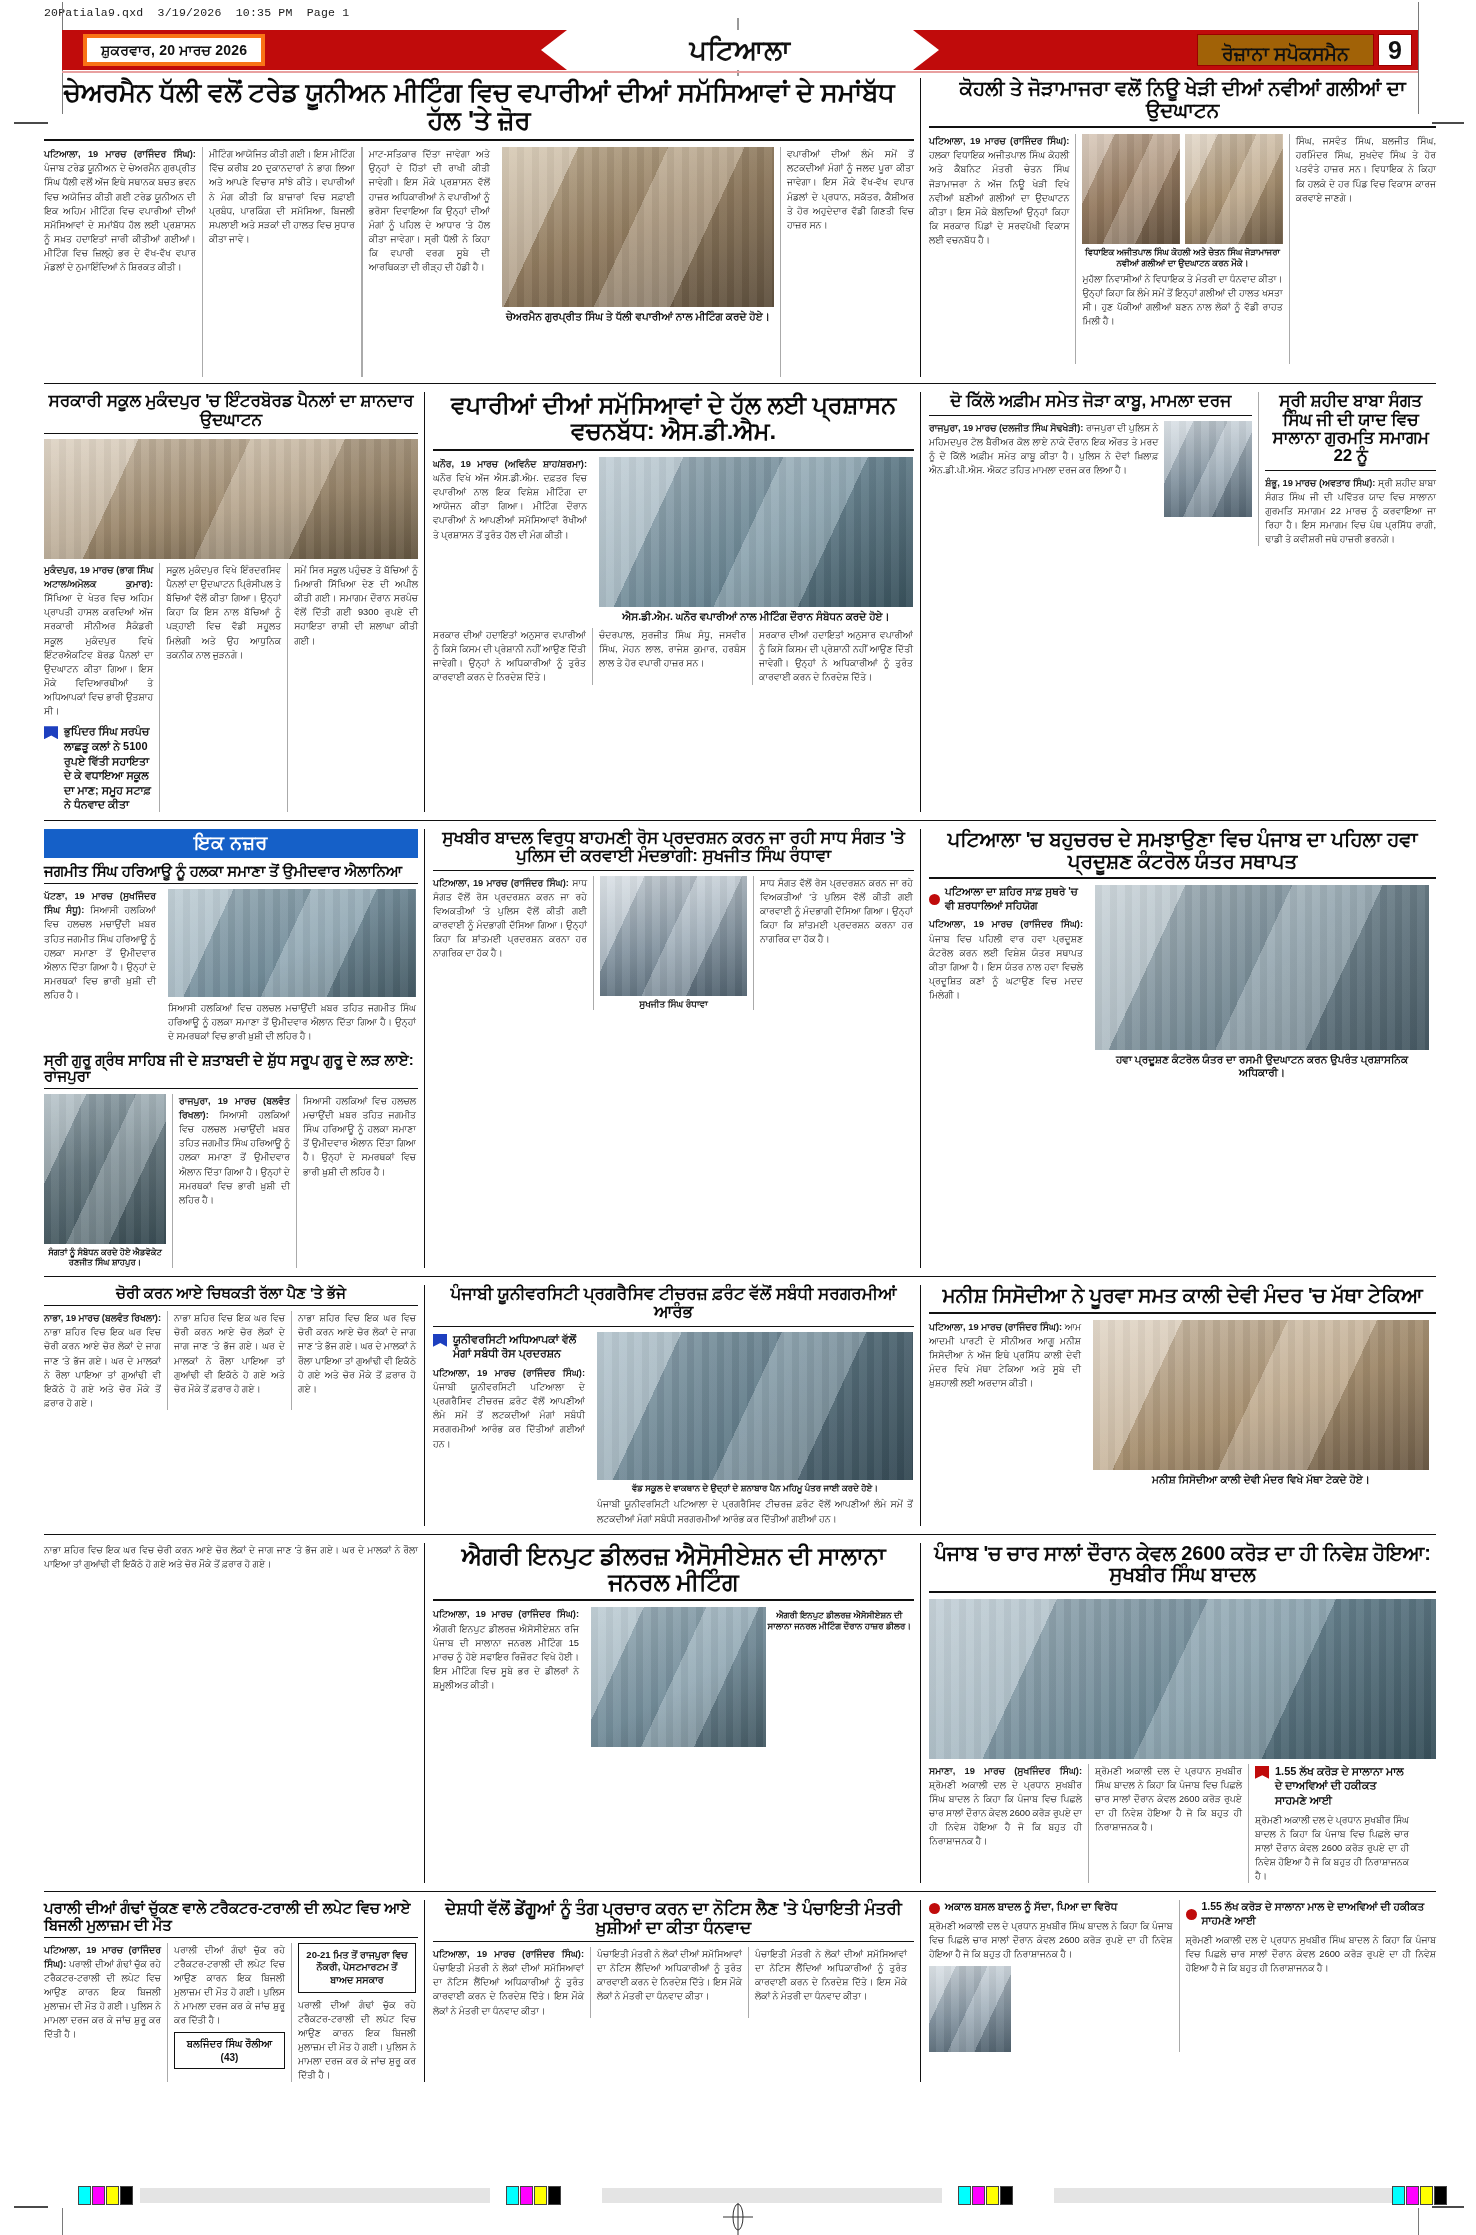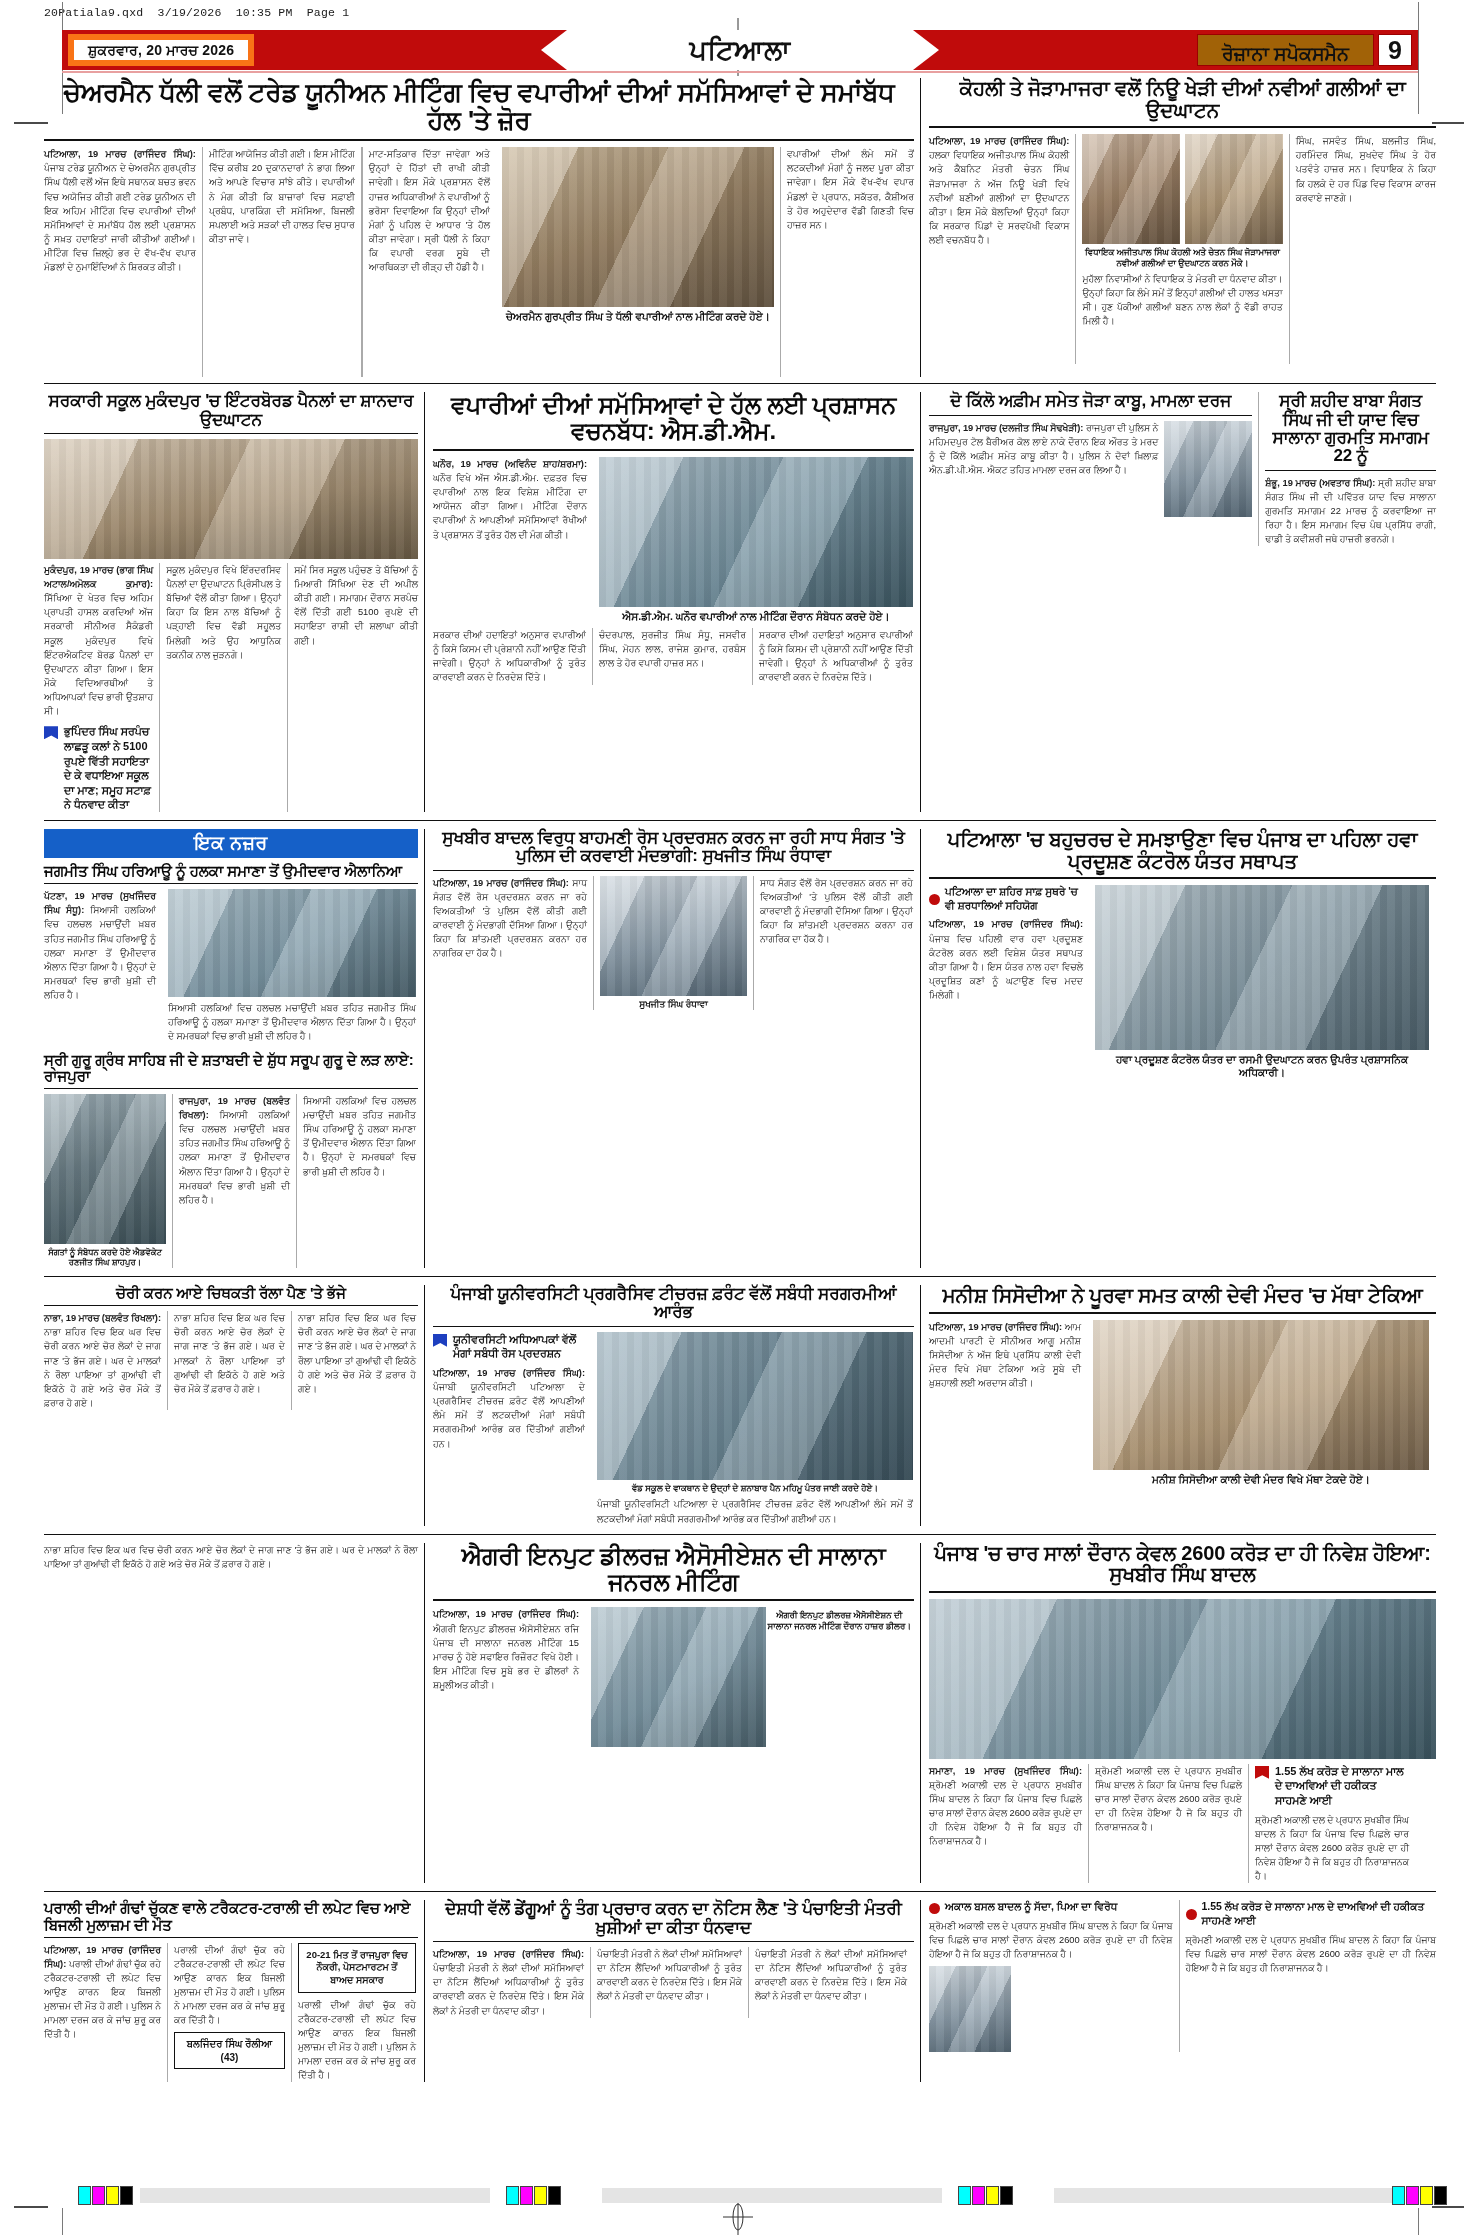--- a/index.html
+++ b/index.html
@@ -31,22 +31,22 @@
   .reg-bot { position:absolute; left:723px; top:2188px; width:30px; height:58px; }
   .reg-top svg, .reg-bot svg { display:block; }
 
   
   .masthead {
     position:absolute; left:62px; top:30px; width:1356px; height:40px;
     background:#c00b0b;
     display:flex; align-items:stretch;
   }
   .mast-datebox {
-    margin:4px 0 4px 6px;
-    background:#ffffff; border:6px solid #f97316;
+    margin:4px 0 4px 21px;
+    background:#ffffff; border:4px solid #f97316;
     display:flex; align-items:center; padding:0 14px;
   }
   .mast-date {
     font-size:14px; font-weight:700; color:#111;
     font-family:"Liberation Sans", sans-serif;
     letter-spacing:.2px; white-space:nowrap;
   }
   .mast-spacer { flex:1; }
   .mast-centre {
     position:absolute; left:50%; top:0; transform:translateX(-50%);
@@ -273,21 +273,21 @@
           </div>
           <div class="bullet-box" style="margin-top:6px;">
             <span class="bullet-flag"></span>
             <span class="bullet-txt">ਭੁਪਿੰਦਰ ਸਿੰਘ ਸਰਪੰਚ ਲਾਛੜੂ ਕਲਾਂ ਨੇ 5100 ਰੁਪਏ ਵਿੱਤੀ ਸਹਾਇਤਾ ਦੇ ਕੇ ਵਧਾਇਆ ਸਕੂਲ ਦਾ ਮਾਣ; ਸਮੂਹ ਸਟਾਫ਼ ਨੇ ਧੰਨਵਾਦ ਕੀਤਾ</span>
           </div>
         </div>
         <div class="c" style="width:130px; border-right:1px solid #aaa;">
           <div class="body-txt">ਸਕੂਲ ਮੁਕੰਦਪੁਰ ਵਿਖੇ ਇੰਰਦਰਸਿਵ ਪੈਨਲਾਂ ਦਾ ਉਦਘਾਟਨ ਪ੍ਰਿੰਸੀਪਲ ਤੇ ਬੱਚਿਆਂ ਵੱਲੋਂ ਕੀਤਾ ਗਿਆ। ਉਨ੍ਹਾਂ ਕਿਹਾ ਕਿ ਇਸ ਨਾਲ ਬੱਚਿਆਂ ਨੂੰ ਪੜ੍ਹਾਈ ਵਿਚ ਵੱਡੀ ਸਹੂਲਤ ਮਿਲੇਗੀ ਅਤੇ ਉਹ ਆਧੁਨਿਕ ਤਕਨੀਕ ਨਾਲ ਜੁੜਨਗੇ।</div>
         </div>
         <div class="c" style="width:132px;">
-          <div class="body-txt">ਸਮੇਂ ਸਿਰ ਸਕੂਲ ਪਹੁੰਚਣ ਤੇ ਬੱਚਿਆਂ ਨੂੰ ਮਿਆਰੀ ਸਿੱਖਿਆ ਦੇਣ ਦੀ ਅਪੀਲ ਕੀਤੀ ਗਈ। ਸਮਾਗਮ ਦੌਰਾਨ ਸਰਪੰਚ ਵੱਲੋਂ ਦਿੱਤੀ ਗਈ 5100 ਰੁਪਏ ਦੀ ਸਹਾਇਤਾ ਰਾਸ਼ੀ ਦੀ ਸ਼ਲਾਘਾ ਕੀਤੀ ਗਈ।</div>
+          <div class="body-txt">ਸਮੇਂ ਸਿਰ ਸਕੂਲ ਪਹੁੰਚਣ ਤੇ ਬੱਚਿਆਂ ਨੂੰ ਮਿਆਰੀ ਸਿੱਖਿਆ ਦੇਣ ਦੀ ਅਪੀਲ ਕੀਤੀ ਗਈ। ਸਮਾਗਮ ਦੌਰਾਨ ਸਰਪੰਚ ਵੱਲੋਂ ਦਿੱਤੀ ਗਈ 9300 ਰੁਪਏ ਦੀ ਸਹਾਇਤਾ ਰਾਸ਼ੀ ਦੀ ਸ਼ਲਾਘਾ ਕੀਤੀ ਗਈ।</div>
         </div>
       </div>
     </div>
 
     <div class="c" style="width:496px; border-left:1px solid #111; padding-left:8px;">
       <div class="hl hl-xl">ਵਪਾਰੀਆਂ ਦੀਆਂ ਸਮੱਸਿਆਵਾਂ ਦੇ ਹੱਲ ਲਈ ਪ੍ਰਸ਼ਾਸਨ ਵਚਨਬੱਧ: ਐਸ.ਡੀ.ਐਮ.</div>
       <div class="rule2" style="margin:5px 0 6px;"></div>
       <div class="cols">
         <div class="c" style="width:160px;">
           <div class="body-txt">

